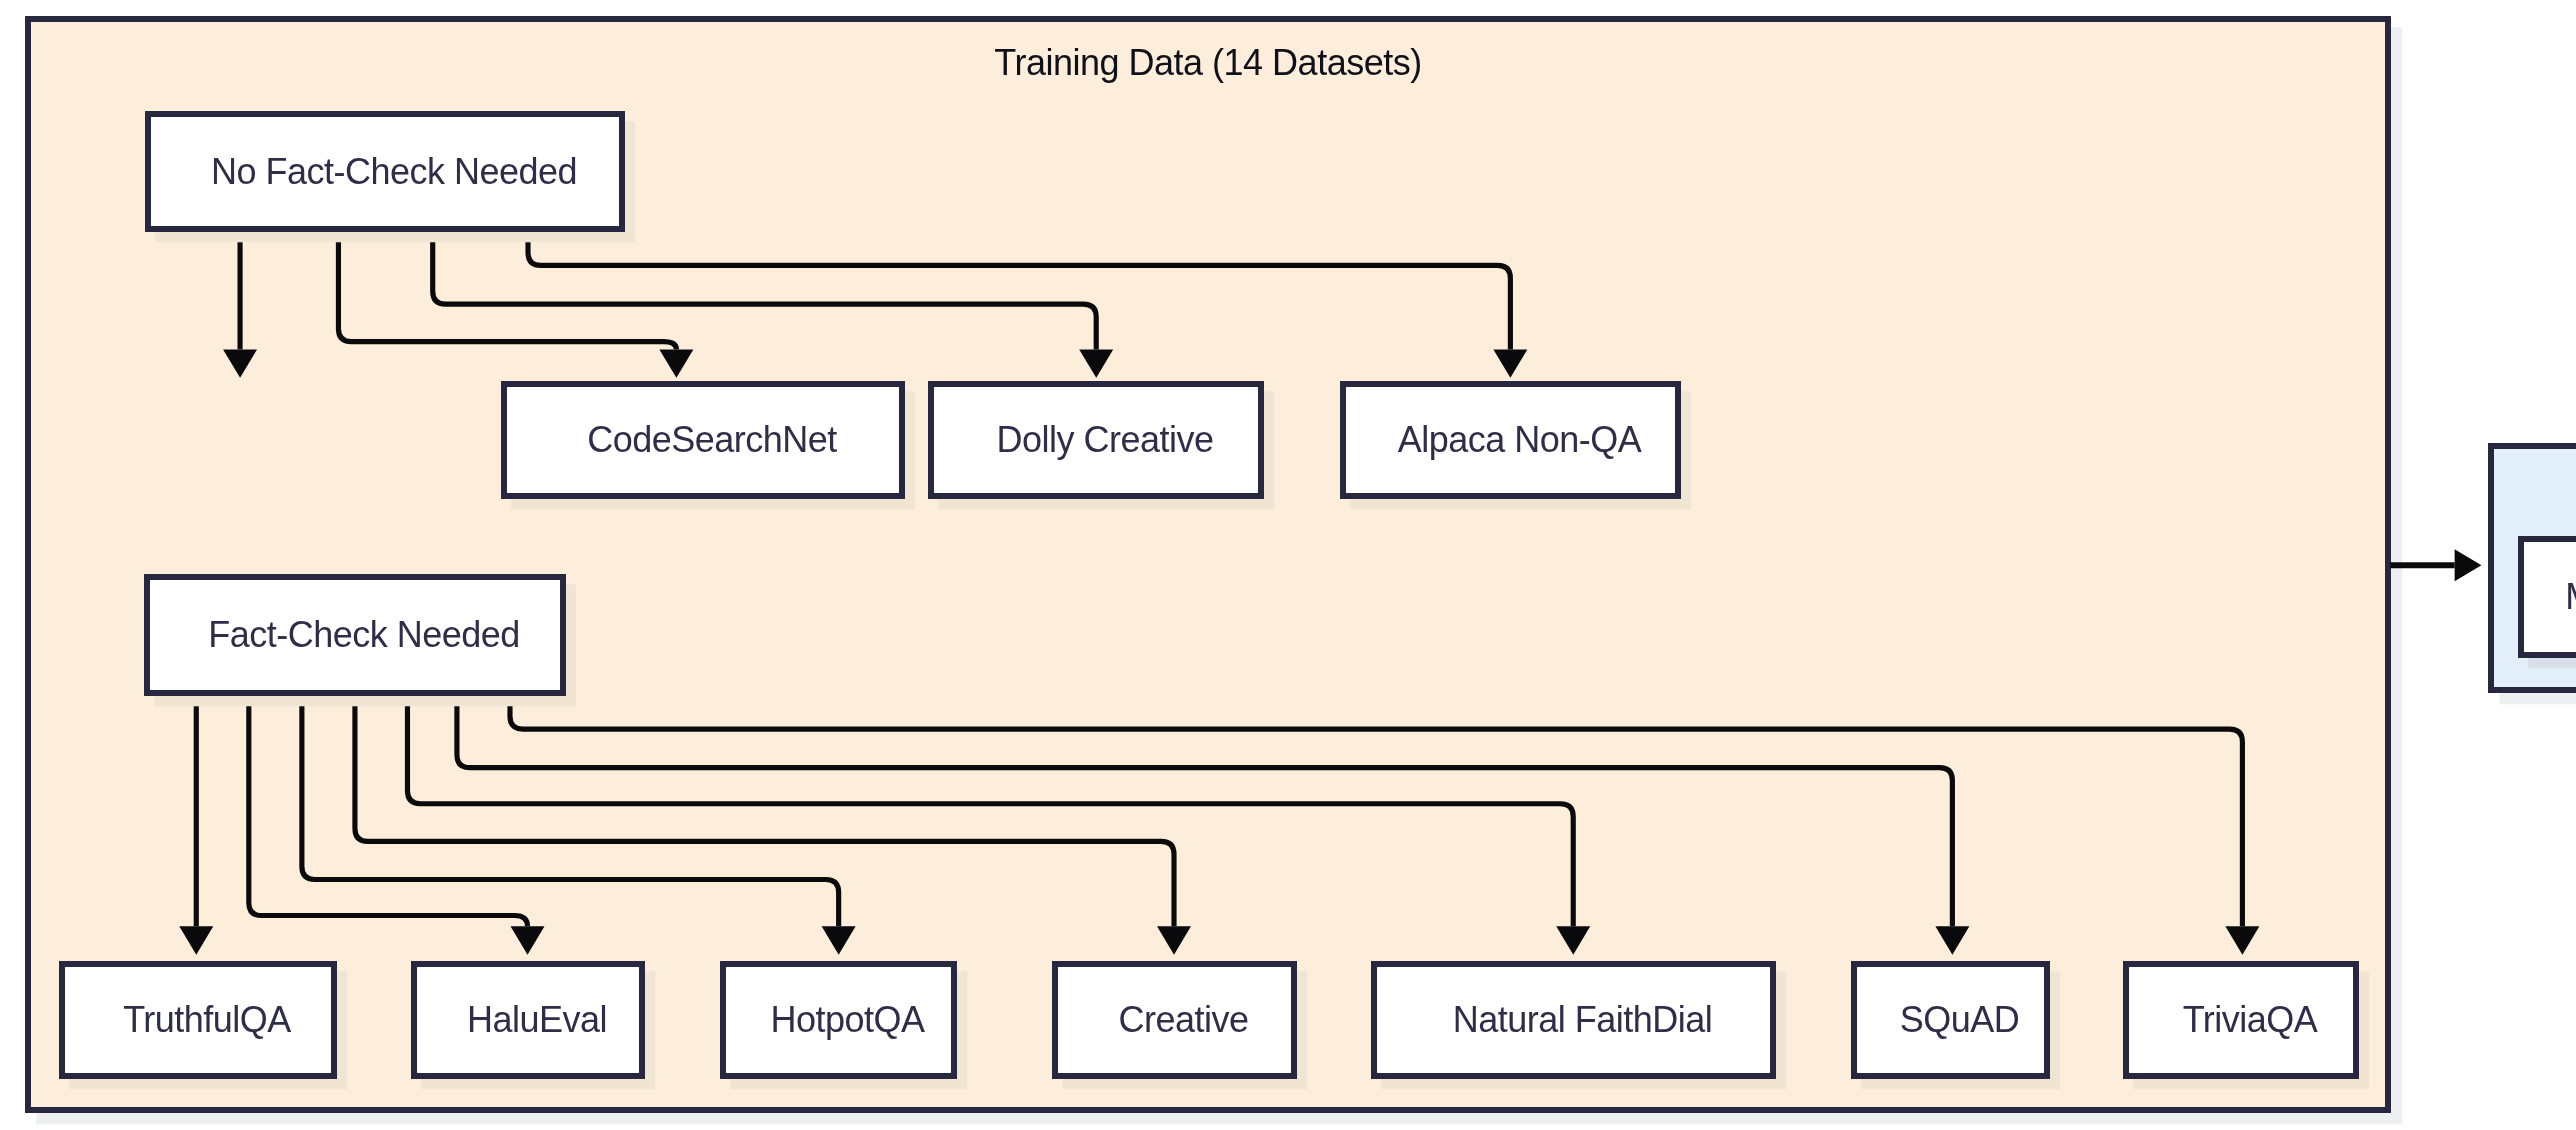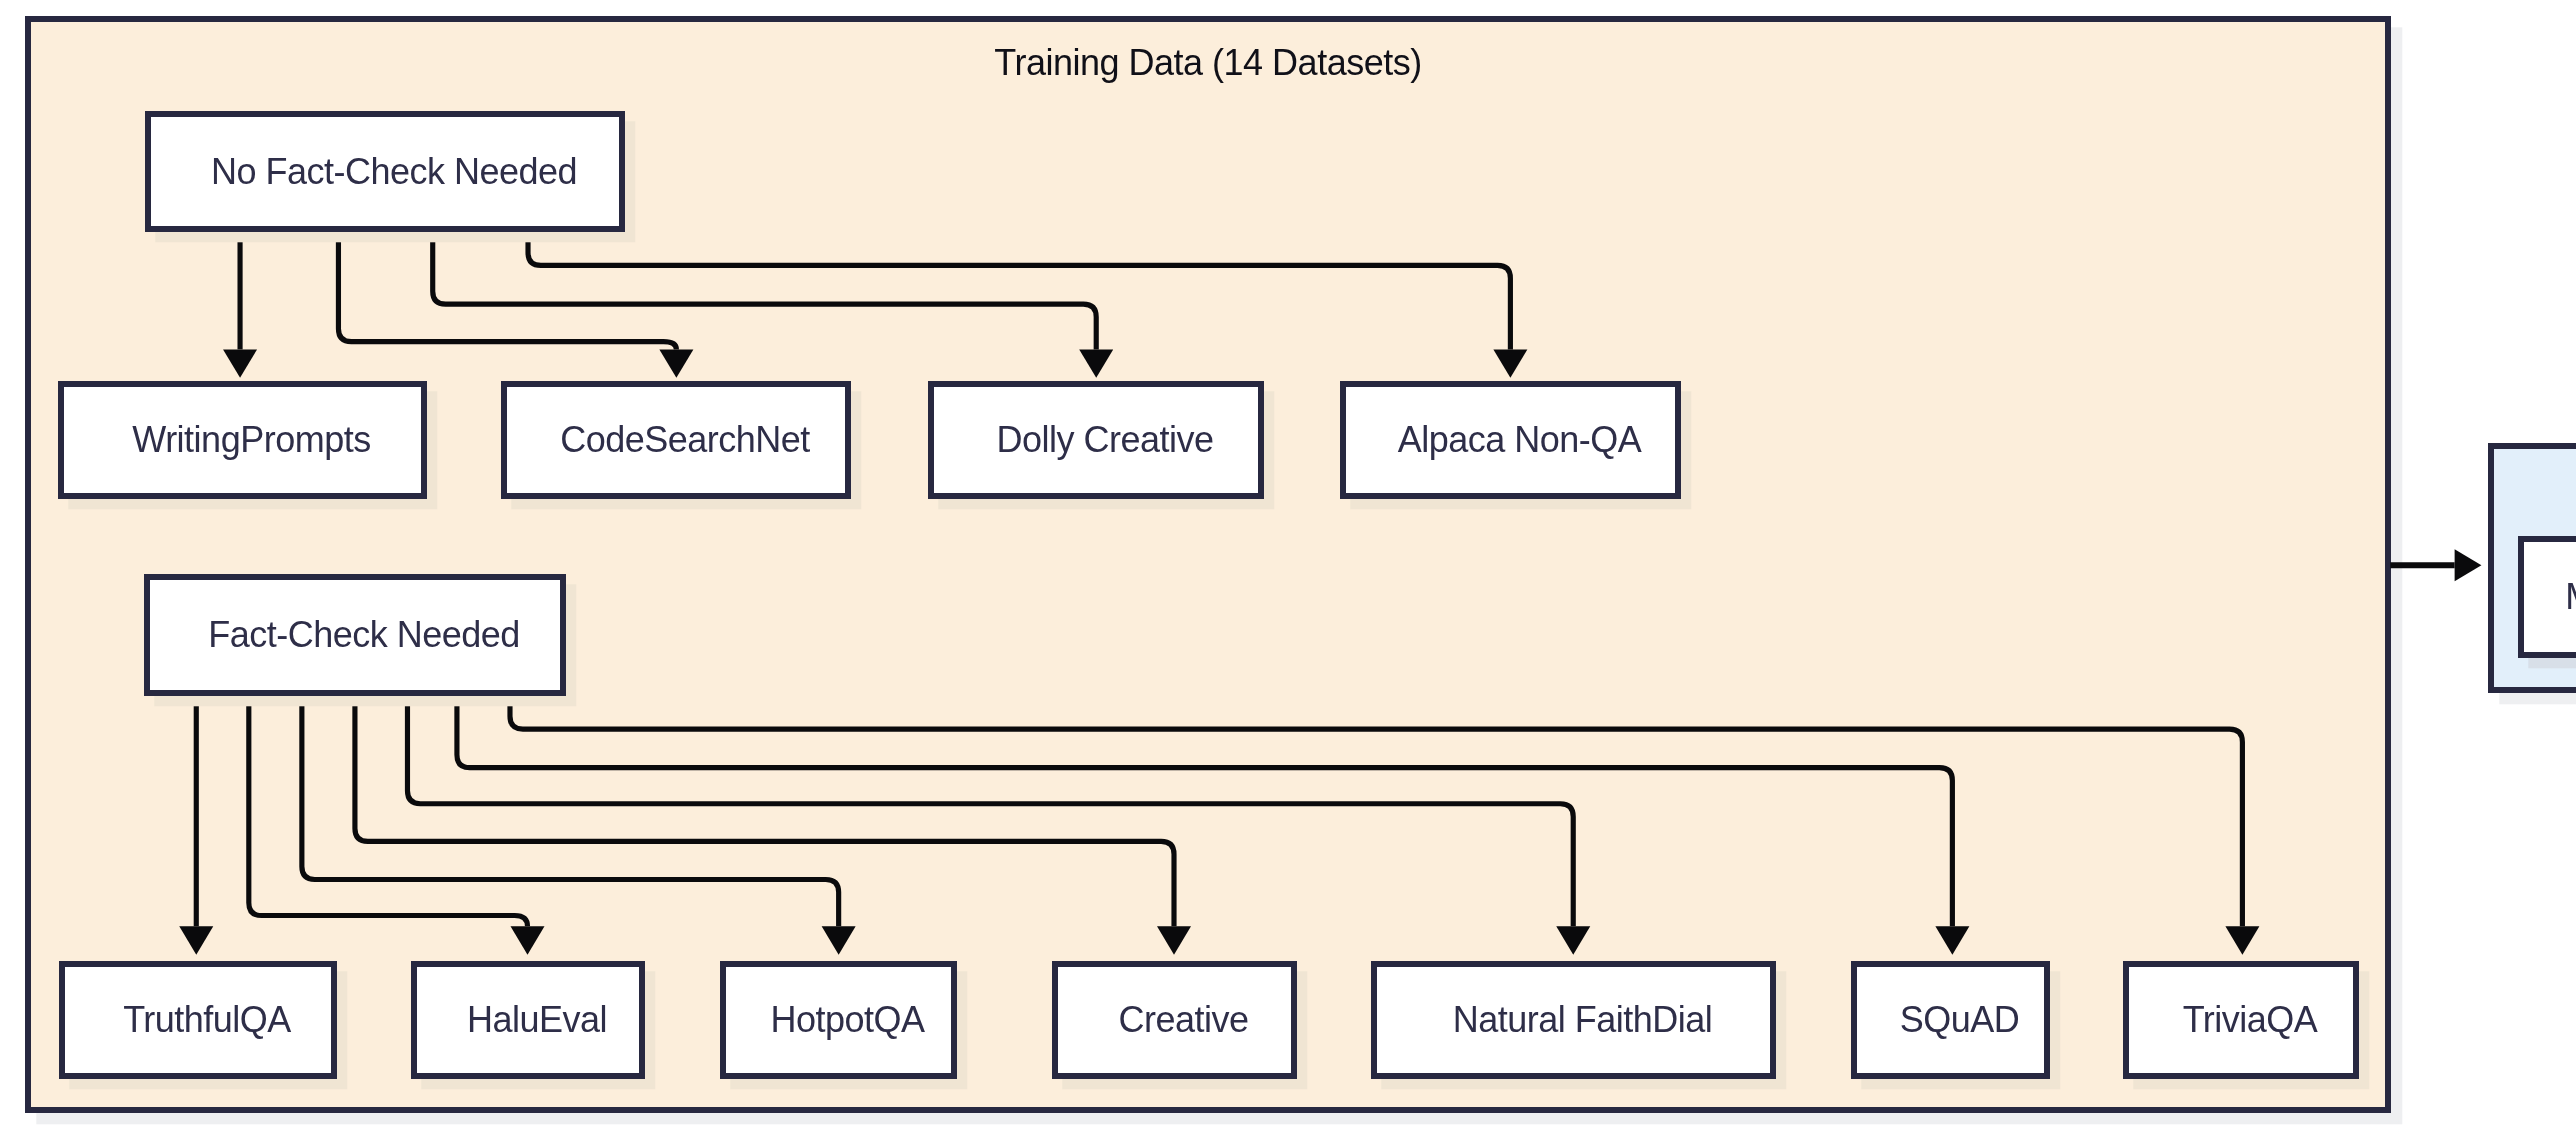--- a/index.html
+++ b/index.html
@@ -121,22 +121,21 @@
     </g>
 
     <g>
       <path class="thick" d="M6433 1158 L6509 1158"></path>
       <polygon points="6509,1127 6509,1189 6561,1158"></polygon>
     </g>
   </svg>
 
   <div class="node on-cream" style="left:145px;top:111px;width:480px;height:121px;">No Fact-Check Needed</div>
 
-  <div class="node on-cream" style="left:58px;top:381px;width:369px;height:118px;">WritingPrompts</div>
-  <div class="node on-cream" style="left:501px;top:381px;width:350px;height:118px;">CodeSearchNet</div>
+  <div class="node on-cream" style="left:501px;top:381px;width:404px;height:118px;">CodeSearchNet</div>
   <div class="node on-cream" style="left:928px;top:381px;width:336px;height:118px;">Dolly Creative</div>
   <div class="node on-cream" style="left:1340px;top:381px;width:341px;height:118px;">Alpaca Non-QA</div>
 
   <div class="node on-cream" style="left:144px;top:574px;width:422px;height:122px;">Fact-Check Needed</div>
 
   <div class="node on-cream" style="left:59px;top:961px;width:278px;height:118px;">TruthfulQA</div>
   <div class="node on-cream" style="left:411px;top:961px;width:234px;height:118px;">HaluEval</div>
   <div class="node on-cream" style="left:720px;top:961px;width:237px;height:118px;">HotpotQA</div>
   <div class="node on-cream" style="left:1052px;top:961px;width:245px;height:118px;">Creative</div>
   <div class="node on-cream" style="left:1371px;top:961px;width:405px;height:118px;">Natural FaithDial</div>

